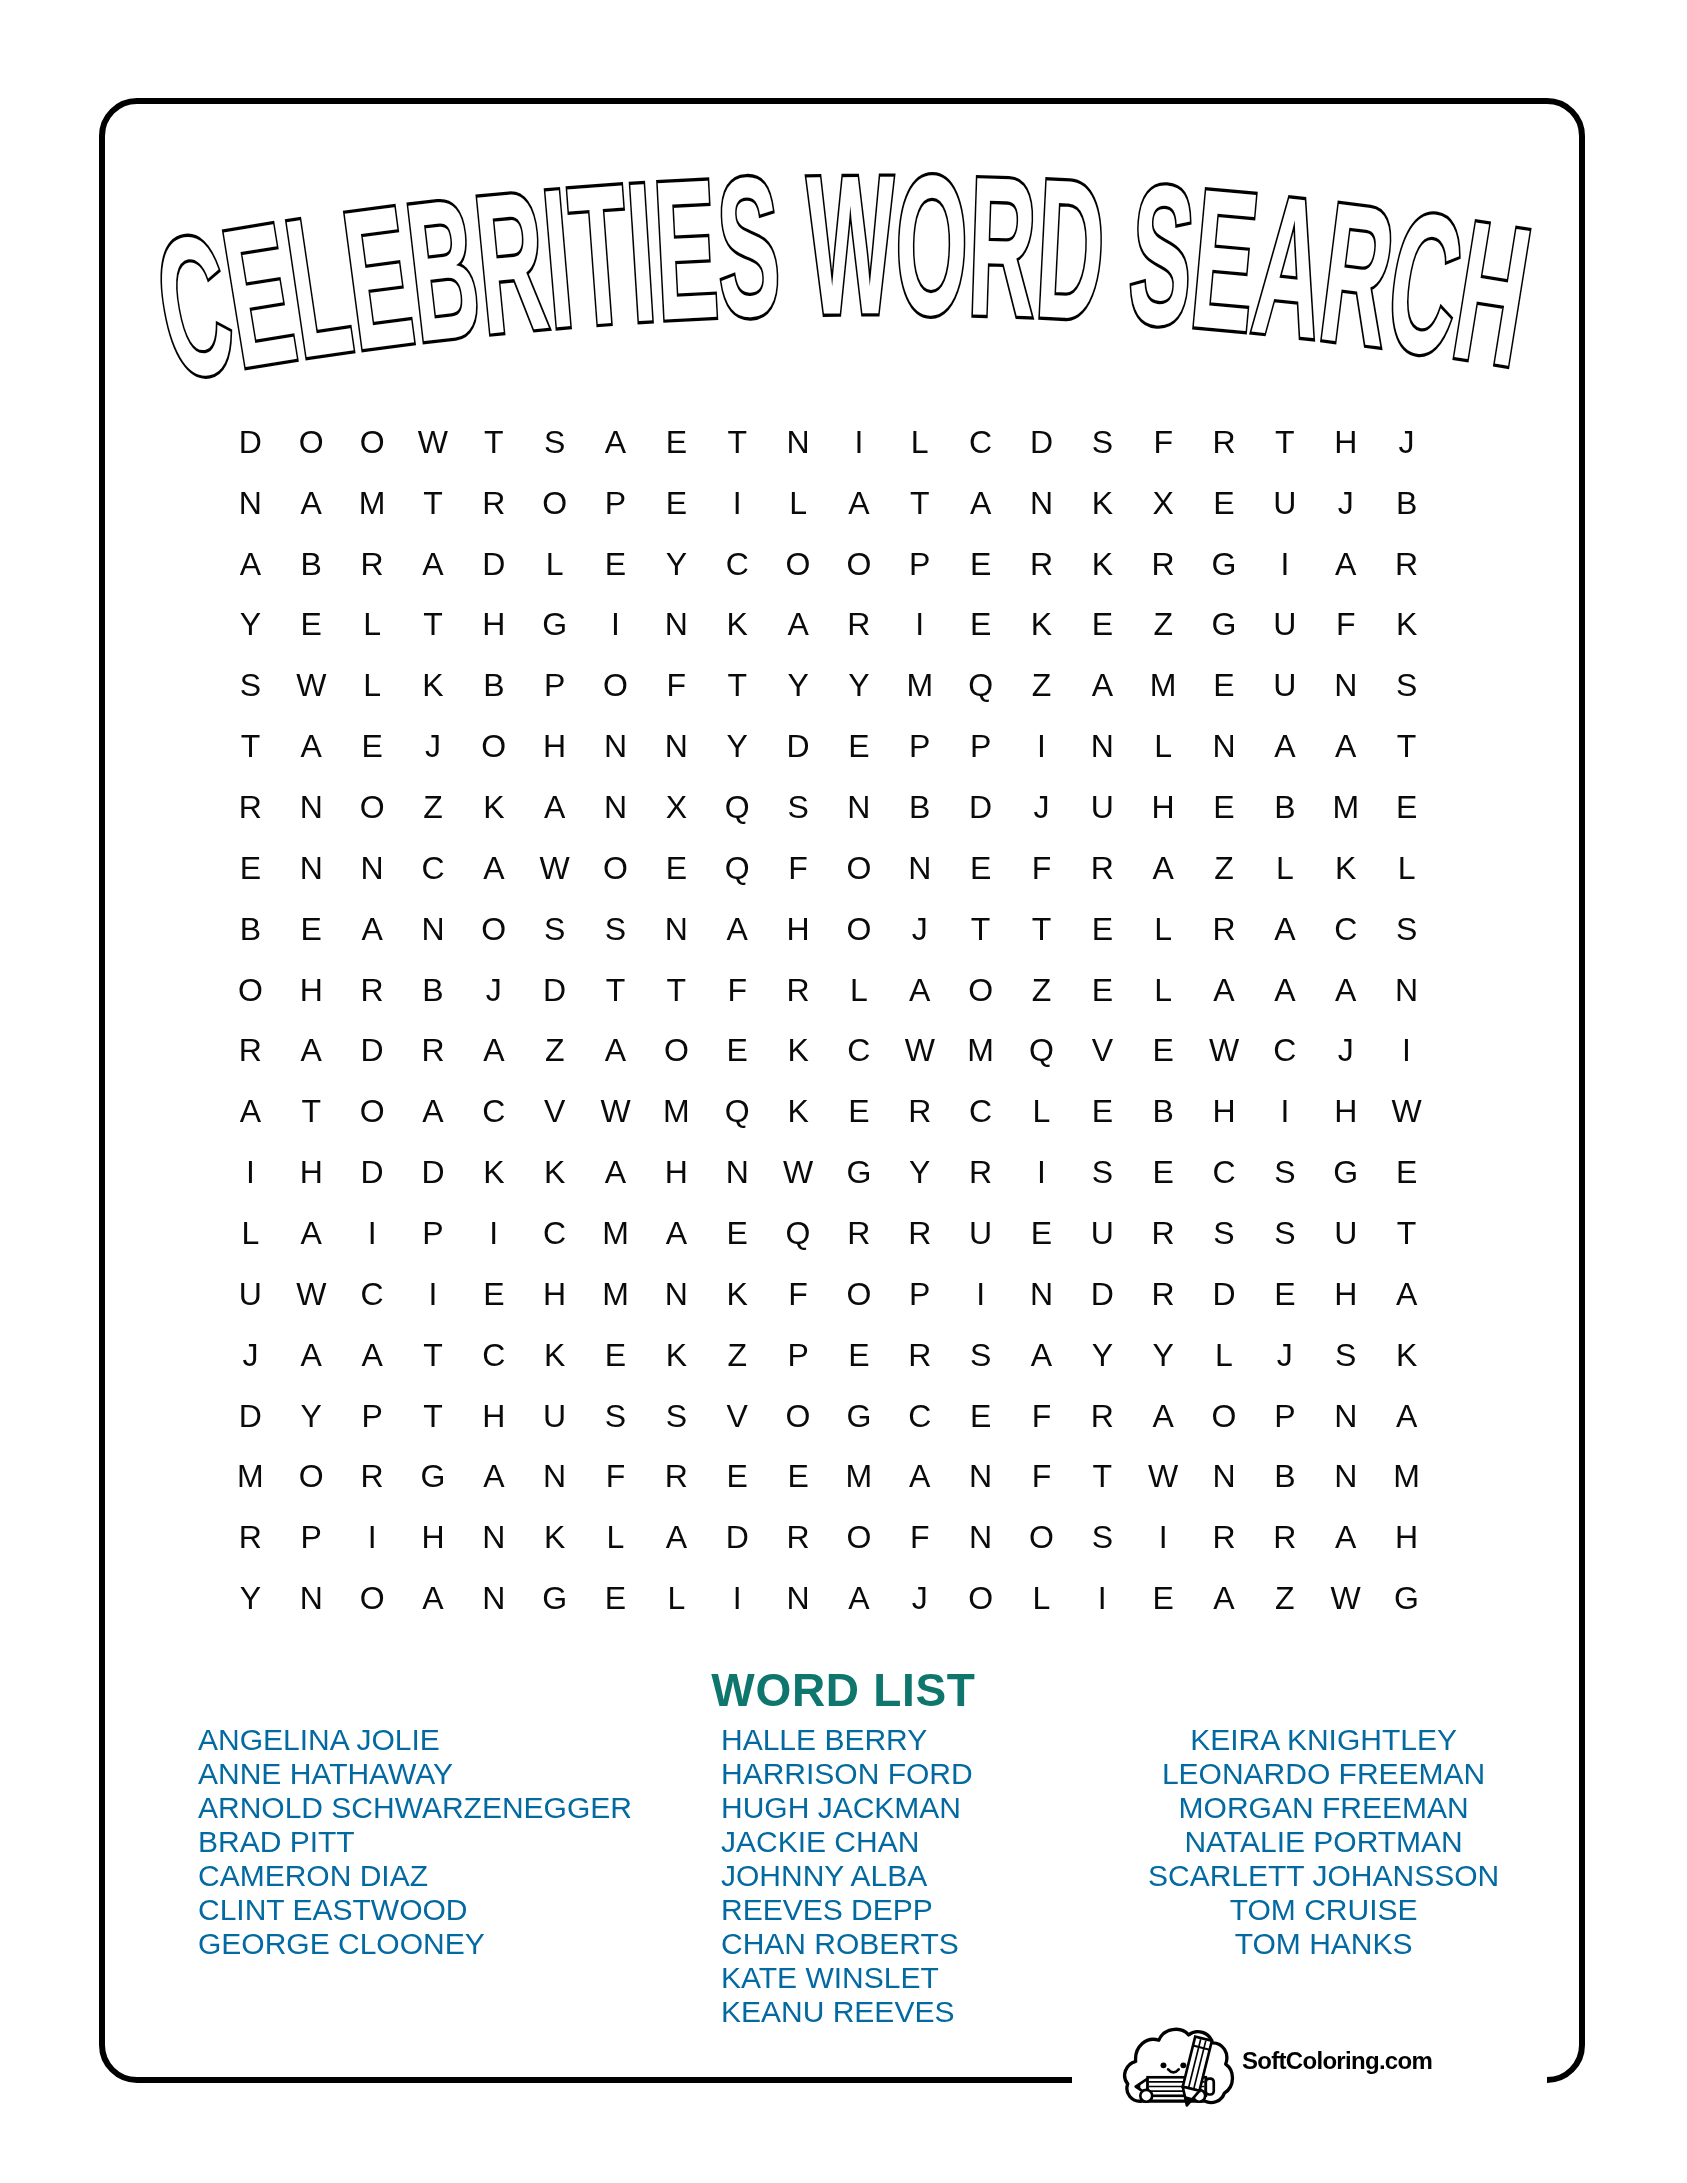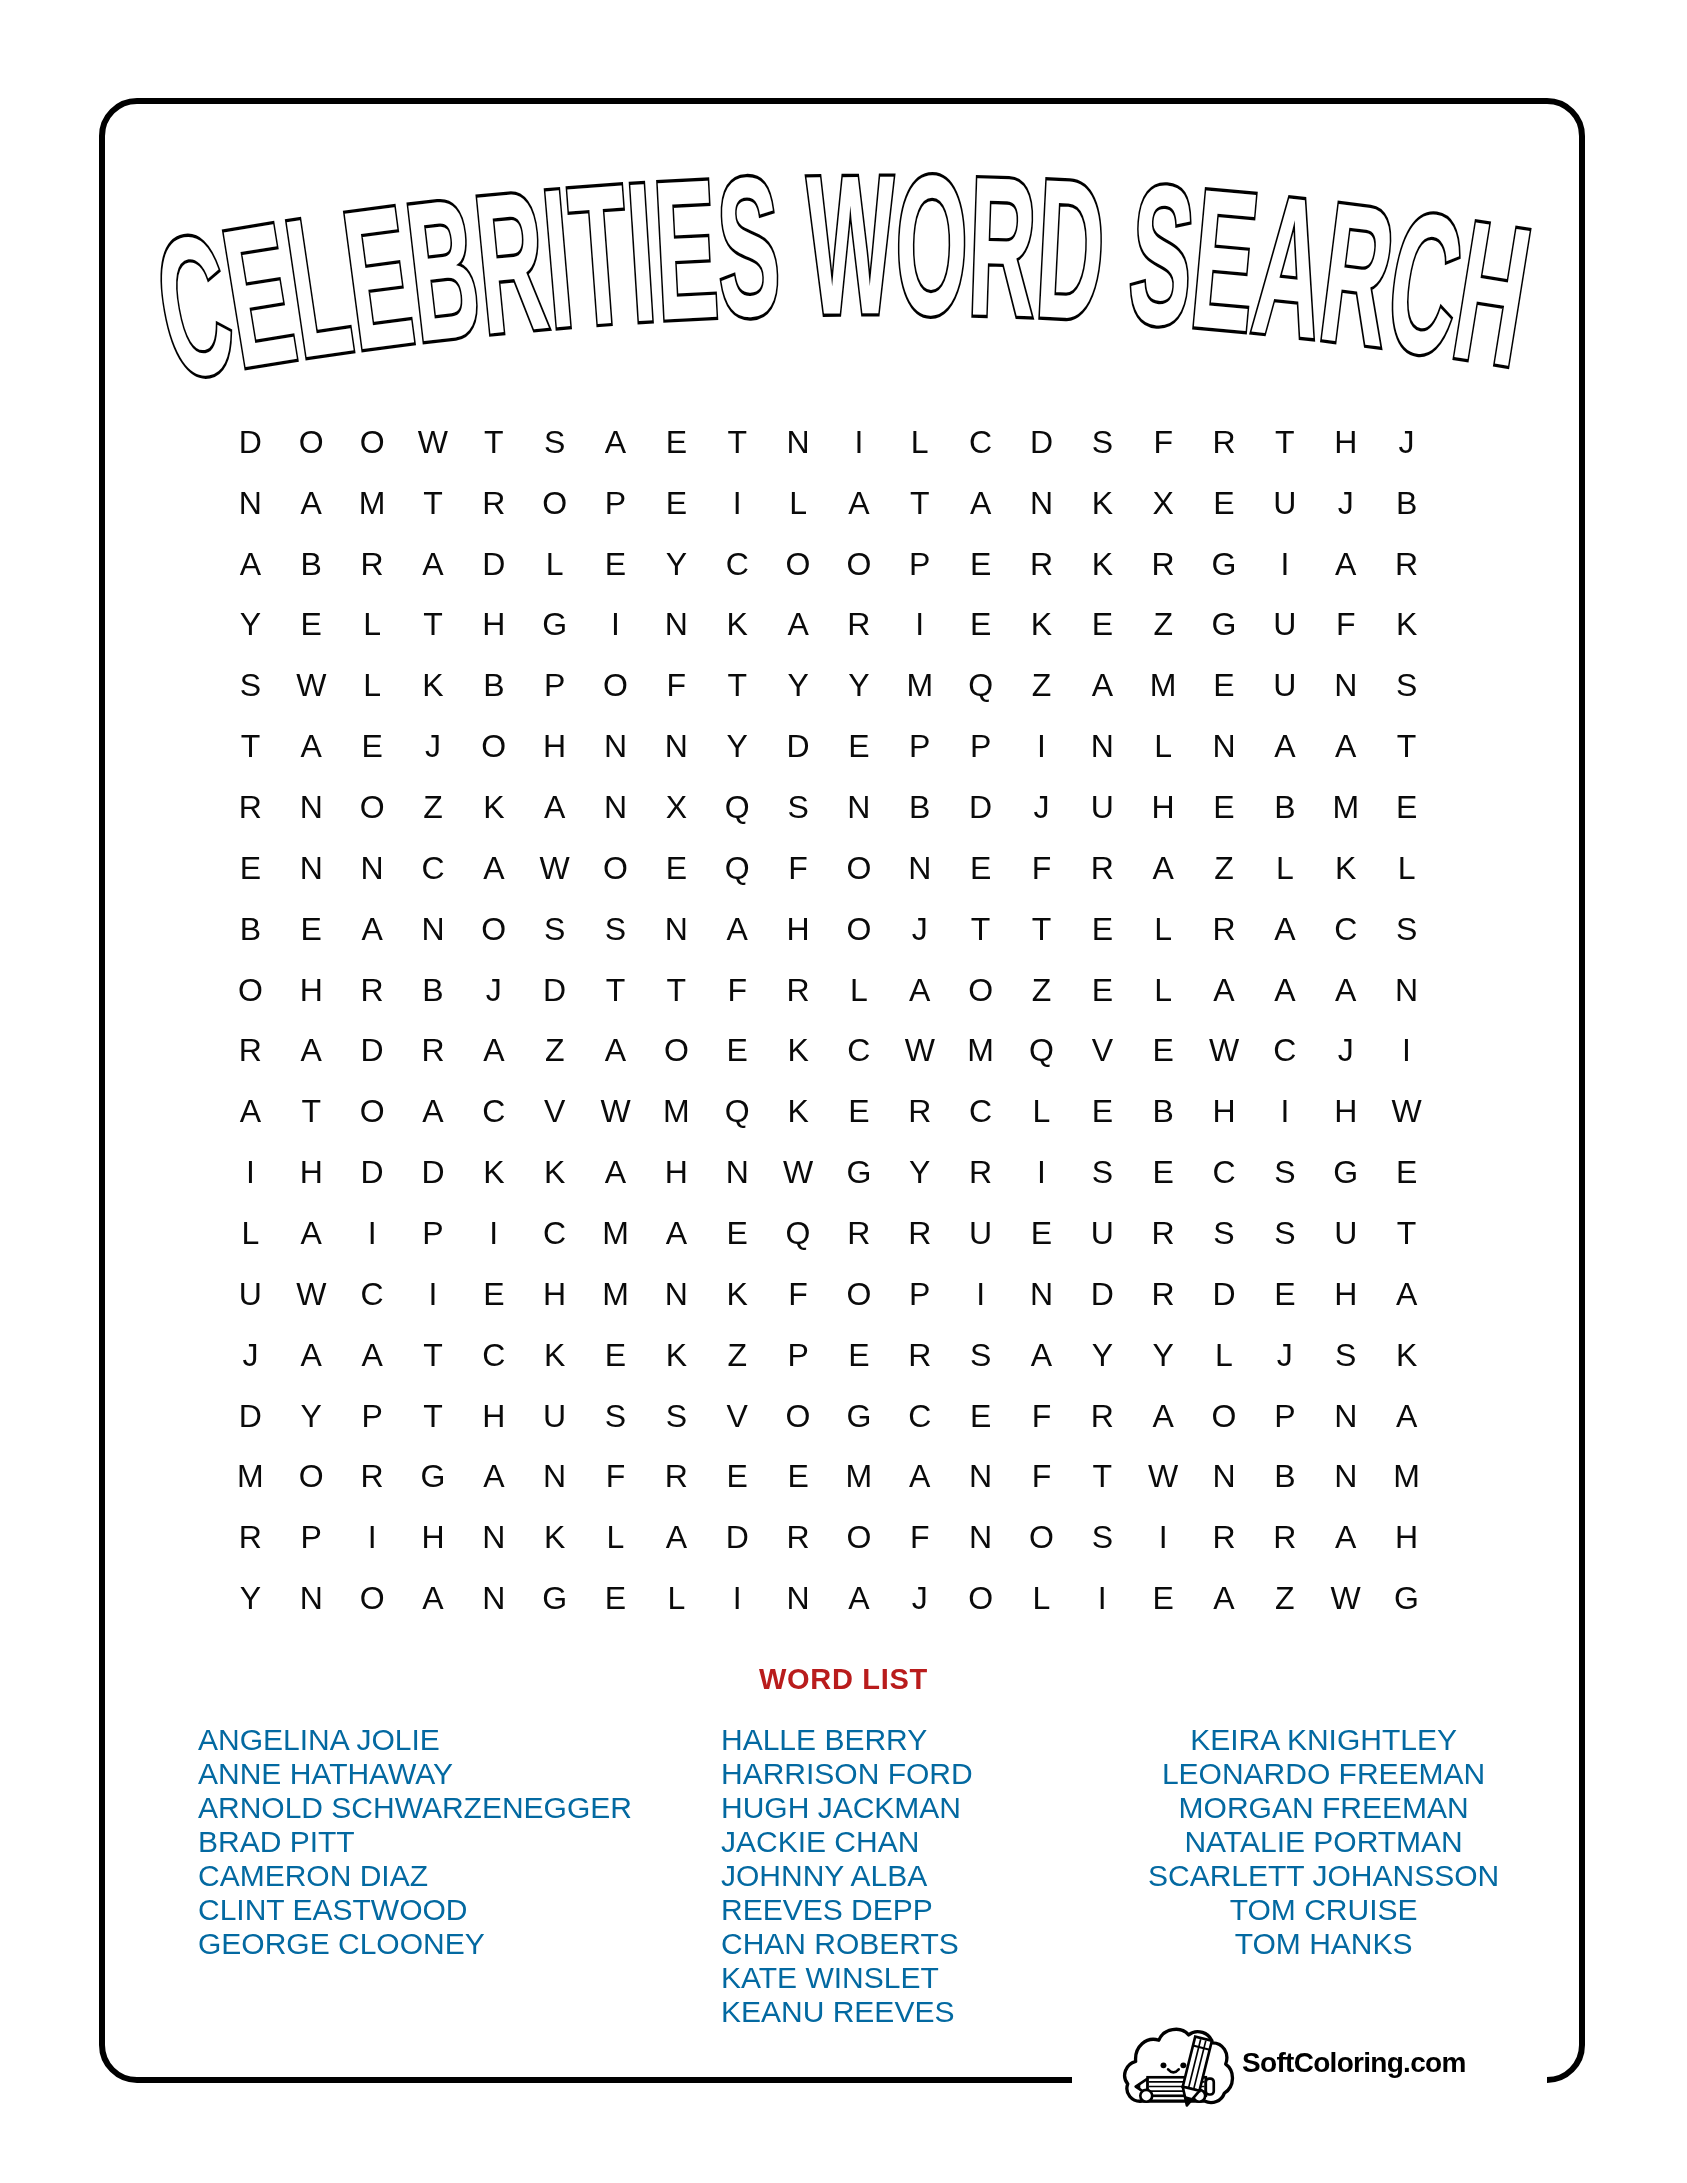--- a/index.html
+++ b/index.html
@@ -73,23 +73,23 @@
     font-size: 32px;
     font-weight: 400;
     color: #0a0a0a;
   }
   .word-list-header {
     position: absolute;
     left: 0;
     top: 1663px;
     width: 1687px;
     text-align: center;
-    font-size: 29px;
+    font-size: 46px;
     font-weight: bold;
-    color: #b91c1c;
+    color: #0f766e;
     letter-spacing: 0.7px;
     z-index: 3;
   }
   .word-col {
     position: absolute;
     top: 1723px;
     margin: 0;
     padding: 0;
     list-style: none;
     font-size: 30px;
@@ -112,21 +112,21 @@
   }
   .cloud-icon-svg {
     width: 122px;
     height: 90px;
     display: block;
   }
   .brand-text {
     position: absolute;
     left: 121px;
     top: 24px;
-    font-size: 28px;
+    font-size: 24px;
     font-weight: bold;
     color: #000000;
     letter-spacing: -0.7px;
     white-space: nowrap;
   }
 </style>
 </head>
 <body>
 
 <div class="sheet">

